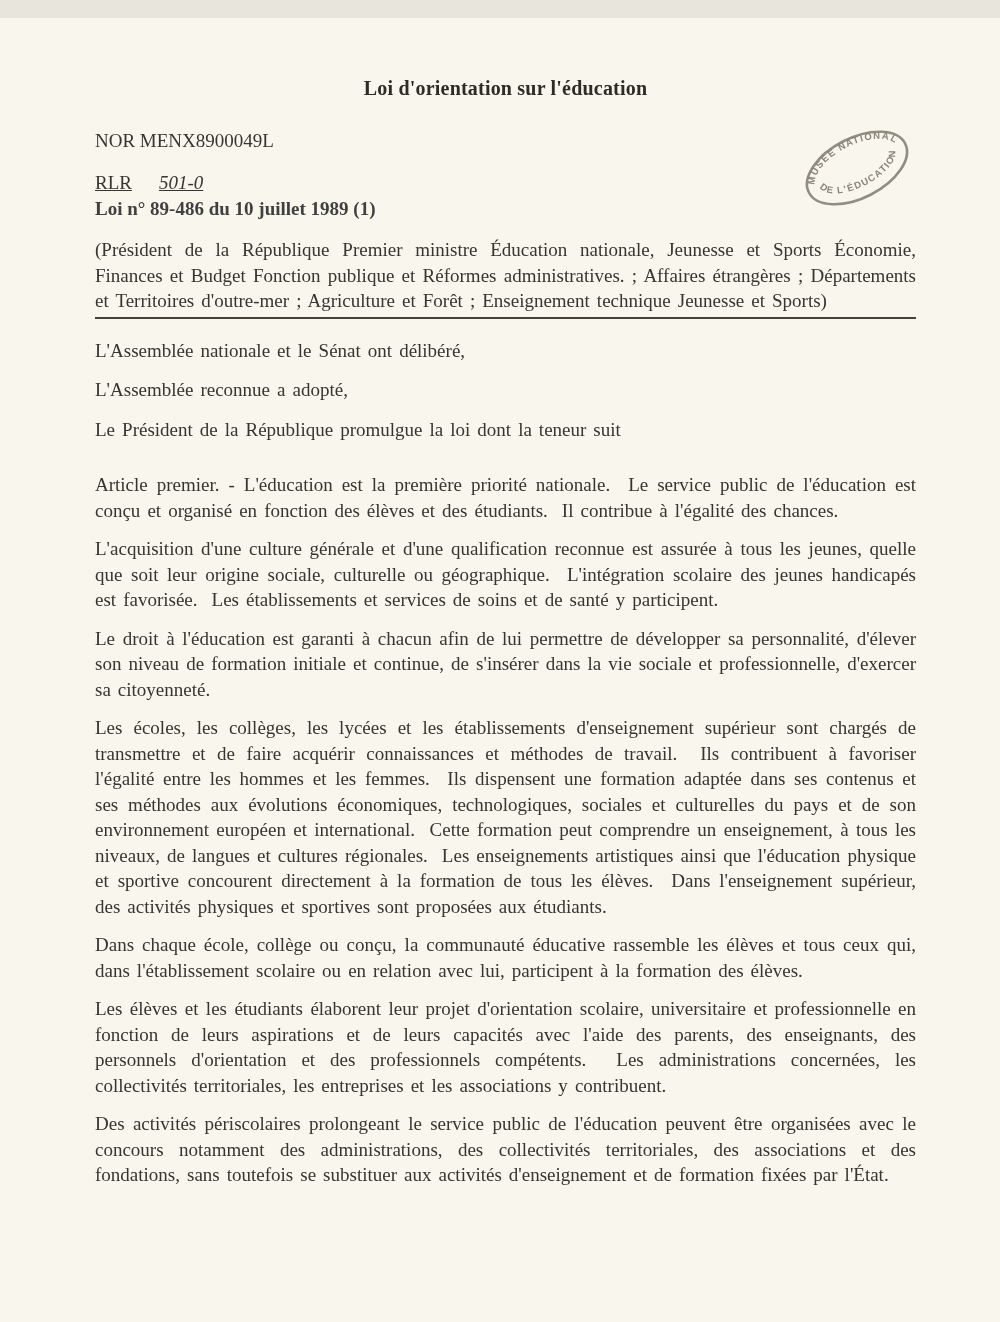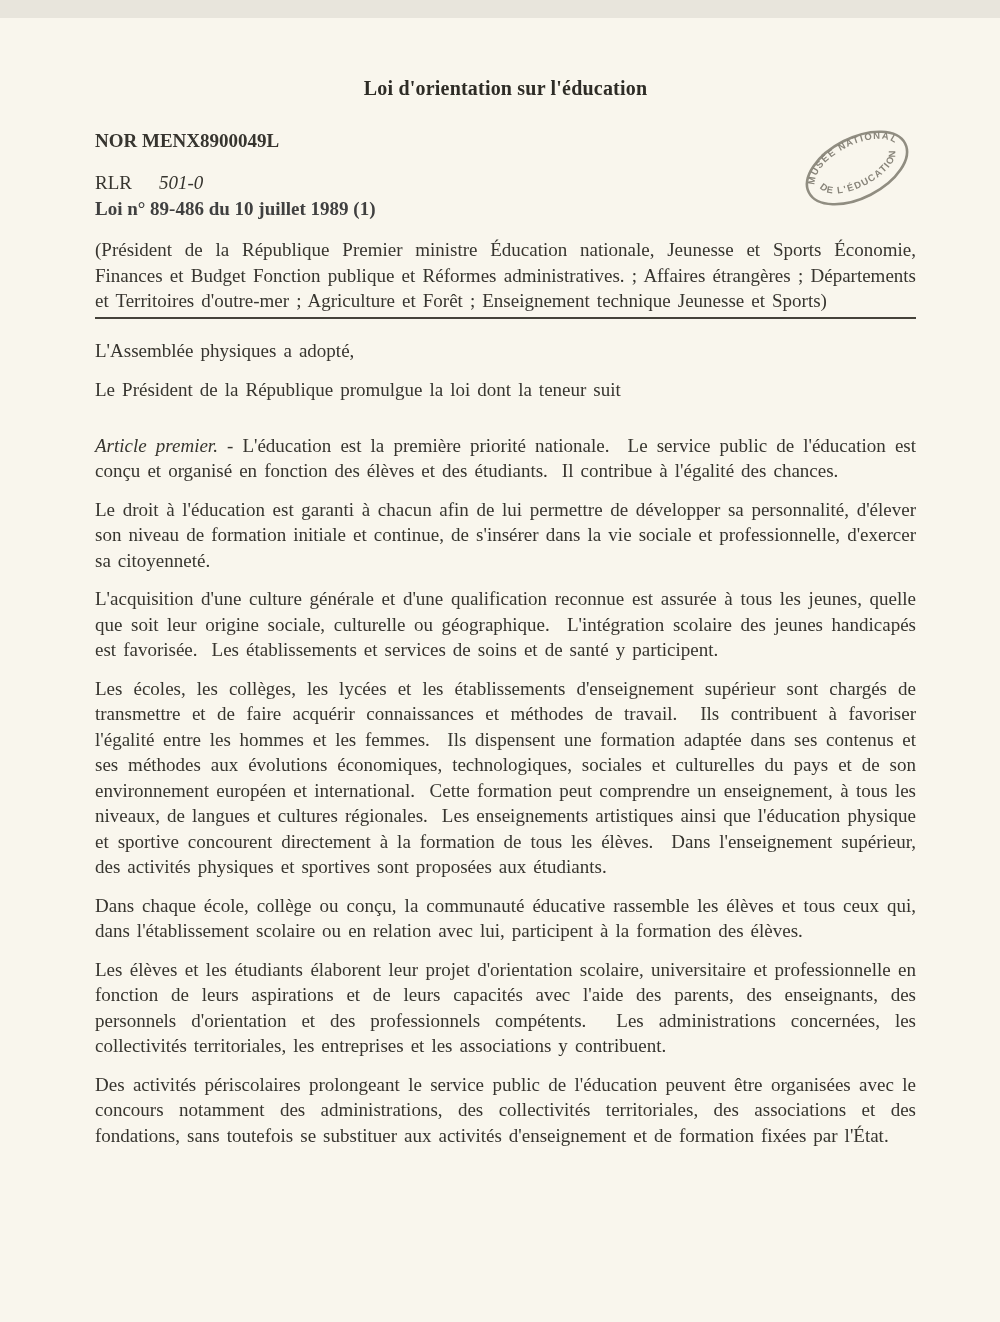--- a/index.html
+++ b/index.html
@@ -18,40 +18,40 @@
     font-size: 19px;
     line-height: 25.5px;
   }
   .doc-title {
     text-align: center;
     font-weight: bold;
     font-size: 20px;
     letter-spacing: 0.2px;
     color: #2e2c26;
   }
-  .nor-line { margin-top: 26px; font-weight: bold; }
-  .rlr-line { margin-top: 17px; }
+  .nor-line { margin-top: 26px; }
+  .rlr-line { margin-top: 17px; text-decoration: underline; }
   .rlr-value { font-style: italic; margin-left: 27px; }
   .law-line { font-weight: bold; color: #404040; }
   .para {
     margin: 0;
     text-align: justify;
     white-space: pre-wrap;
     word-spacing: 0.12em;
   }
   .ministries { margin-top: 16px; }
   .rule {
     border: none;
     border-top: 2.5px solid #45423a;
     margin: 3px 0 0 0;
   }
   .preamble-line { margin-top: 19px; white-space: pre-wrap; }
   .preamble-line + .preamble-line { margin-top: 14px; }
   .article-para { margin-top: 30px; }
-  .article-label { font-style: italic; }
+  .article-label { }
   .body-para { margin-top: 13px; }
   .body-para.joined { margin-top: 1px; }
   .stamp {
     position: absolute;
     left: 796px;
     top: 103px;
     width: 122px;
     height: 94px;
     opacity: 0.82;
   }
@@ -74,27 +74,28 @@
     <div class="nor-line">NOR MENX8900049L</div>
 
     <div class="rlr-line"><span>RLR</span><span class="rlr-value">501-0</span></div>
 
     <div class="law-line">Loi n° 89-486 du 10 juillet 1989 (1)</div>
 
     <p class="para ministries">(Président de la République Premier ministre Éducation nationale, Jeunesse et Sports Économie, Finances et Budget Fonction publique et Réformes administratives. ; Affaires étrangères ; Départements et Territoires d'outre-mer ; Agriculture et Forêt ; Enseignement technique Jeunesse et Sports)</p>
 
     <hr class="rule">
 
-    <p class="para preamble-line">L'Assemblée physiques a adopté,</p>
+    <p class="para preamble-line">L'Assemblée nationale et le Sénat ont délibéré,</p>
+    <p class="para preamble-line">L'Assemblée reconnue a adopté,</p>
     <p class="para preamble-line">Le Président de la République promulgue la loi dont la teneur suit</p>
 
     <p class="para article-para"><span class="article-label">Article premier.</span><span> - L'éducation est la première priorité nationale.  Le service public de l'éducation est conçu et organisé en fonction des élèves et des étudiants.  Il contribue à l'égalité des chances.</span></p>
 
+    <p class="para body-para">L'acquisition d'une culture générale et d'une qualification reconnue est assurée à tous les jeunes, quelle que soit leur origine sociale, culturelle ou géographique.  L'intégration scolaire des jeunes handicapés est favorisée.  Les établissements et services de soins et de santé y participent.</p>
     <p class="para body-para">Le droit à l'éducation est garanti à chacun afin de lui permettre de développer sa personnalité, d'élever son niveau de formation initiale et continue, de s'insérer dans la vie sociale et professionnelle, d'exercer sa citoyenneté.</p>
-    <p class="para body-para">L'acquisition d'une culture générale et d'une qualification reconnue est assurée à tous les jeunes, quelle que soit leur origine sociale, culturelle ou géographique.  L'intégration scolaire des jeunes handicapés est favorisée.  Les établissements et services de soins et de santé y participent.</p>
     <p class="para body-para">Les écoles, les collèges, les lycées et les établissements d'enseignement supérieur sont chargés de transmettre et de faire acquérir connaissances et méthodes de travail.  Ils contribuent à favoriser l'égalité entre les hommes et les femmes.  Ils dispensent une formation adaptée dans ses contenus et ses méthodes aux évolutions économiques, technologiques, sociales et culturelles du pays et de son environnement européen et international.  Cette formation peut comprendre un enseignement, à tous les niveaux, de langues et cultures régionales.  Les enseignements artistiques ainsi que l'éducation physique et sportive concourent directement à la formation de tous les élèves.  Dans l'enseignement supérieur, des activités physiques et sportives sont proposées aux étudiants.</p>
     <p class="para body-para">Dans chaque école, collège ou conçu, la communauté éducative rassemble les élèves et tous ceux qui, dans l'établissement scolaire ou en relation avec lui, participent à la formation des élèves.</p>
     <p class="para body-para">Les élèves et les étudiants élaborent leur projet d'orientation scolaire, universitaire et professionnelle en fonction de leurs aspirations et de leurs capacités avec l'aide des parents, des enseignants, des personnels d'orientation et des professionnels compétents.  Les administrations concernées, les collectivités territoriales, les entreprises et les associations y contribuent.</p>
     <p class="para body-para">Des activités périscolaires prolongeant le service public de l'éducation peuvent être organisées avec le concours notamment des administrations, des collectivités territoriales, des associations et des fondations, sans toutefois se substituer aux activités d'enseignement et de formation fixées par l'État.</p>
 
   </div>
 
   <div class="stamp">
     <svg width="122" height="94" viewBox="0 0 122 94">
       <g transform="rotate(-27 61 47)">

